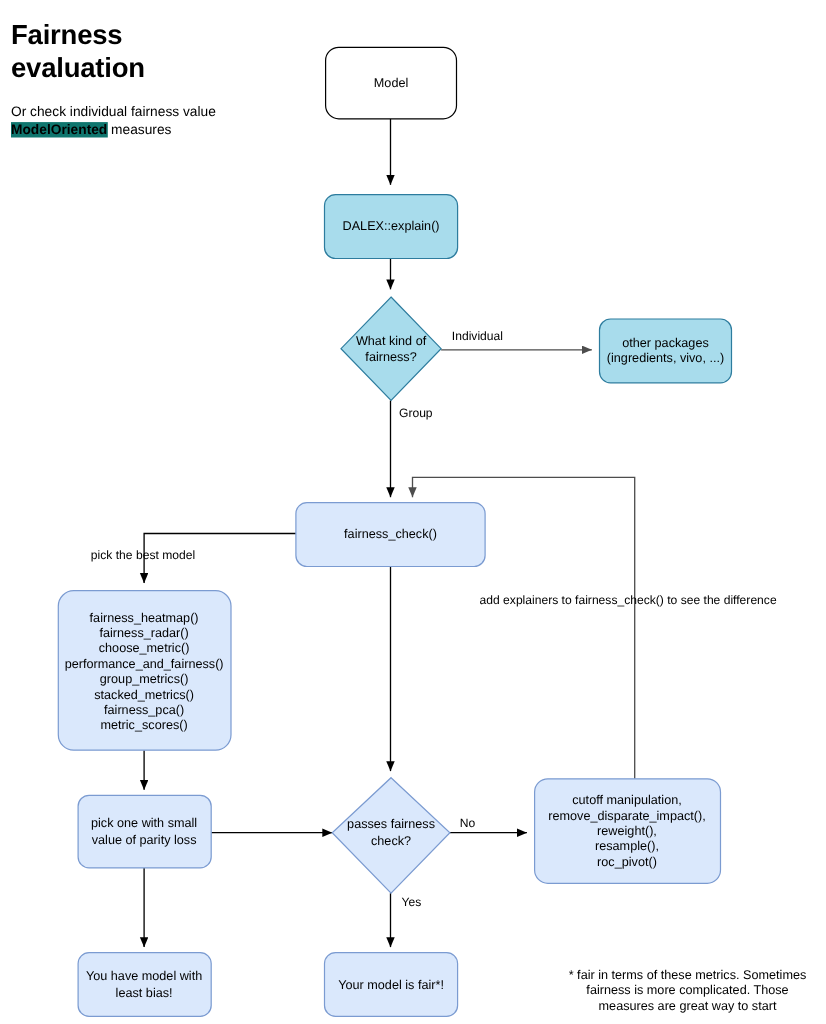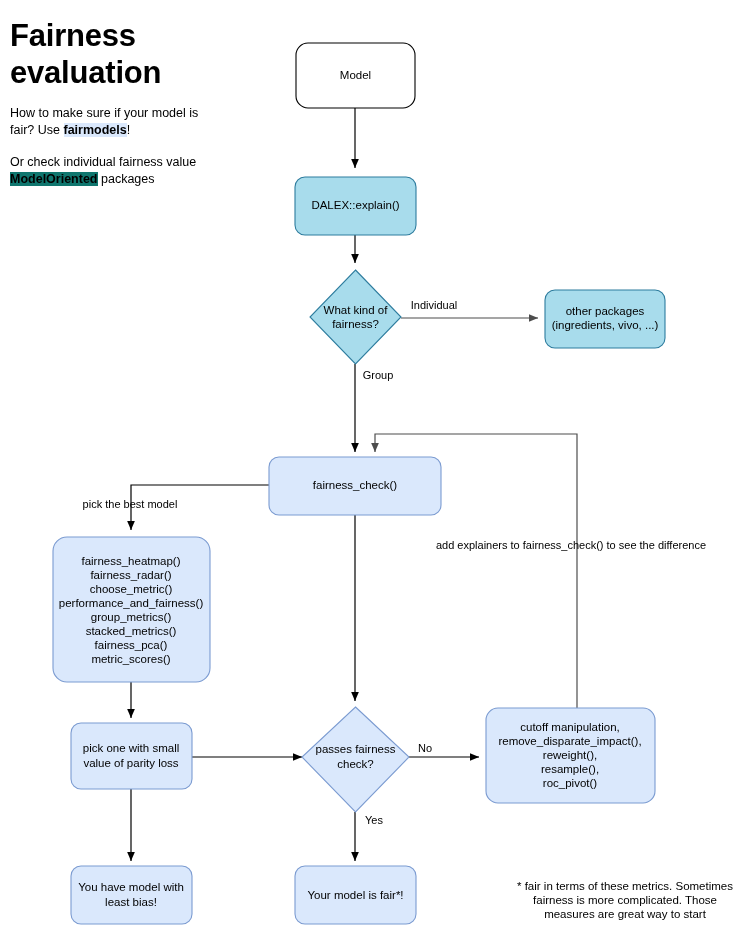--- a/index.html
+++ b/index.html
@@ -16,21 +16,21 @@
     overflow: hidden;
   }
   #intro {
     position: absolute;
     left: 10px;
     top: 18px;
     width: 200px;
   }
   #intro h1 {
     margin: 0;
-    font-size: 31px;
+    font-size: 25px;
     line-height: 1.18;
     font-weight: bold;
     letter-spacing: -0.2px;
   }
   #intro p {
     margin: 14px 0 0 0;
     font-size: 12.5px;
     line-height: 1.32;
   }
   #intro p.second { margin-top: 16px; }
@@ -71,22 +71,21 @@
   .shape-cyan  { fill: #a8dcec; stroke: #2d7c9e; stroke-width: 1.1; }
   .shape-pale  { fill: #dae8fc; stroke: #7b9bd1; stroke-width: 1.1; }
   .edge { stroke: #000000; stroke-width: 1.2; fill: none; }
   .edge-gray { stroke: #4d4d4d; stroke-width: 1.2; fill: none; }
 </style>
 </head>
 <body>
 
 <div id="intro">
   <h1>Fairness evaluation</h1>
-  <p class="first"><span>How to make sure if your model is fair? Use </span><span class="hl-pale">fairmodels</span><span>!</span></p>
-  <p class="second"><span>Or check individual fairness value </span><span class="hl-cyan">ModelOriented</span><span> packages</span></p>
+  <p class="second"><span>Or check individual fairness value </span><span class="hl-cyan">ModelOriented</span><span> measures</span></p>
 </div>
 
 <svg id="flow" width="751" height="931" viewBox="0 0 751 931">
   <defs>
     <marker id="arrow" markerWidth="9" markerHeight="9" refX="7.5" refY="3.2" orient="auto" markerUnits="strokeWidth">
       <path d="M0,0 L7.6,3.2 L0,6.4 z" fill="#000000"></path>
     </marker>
     <marker id="arrowgray" markerWidth="9" markerHeight="9" refX="7.5" refY="3.2" orient="auto" markerUnits="strokeWidth">
       <path d="M0,0 L7.6,3.2 L0,6.4 z" fill="#4d4d4d"></path>
     </marker>

